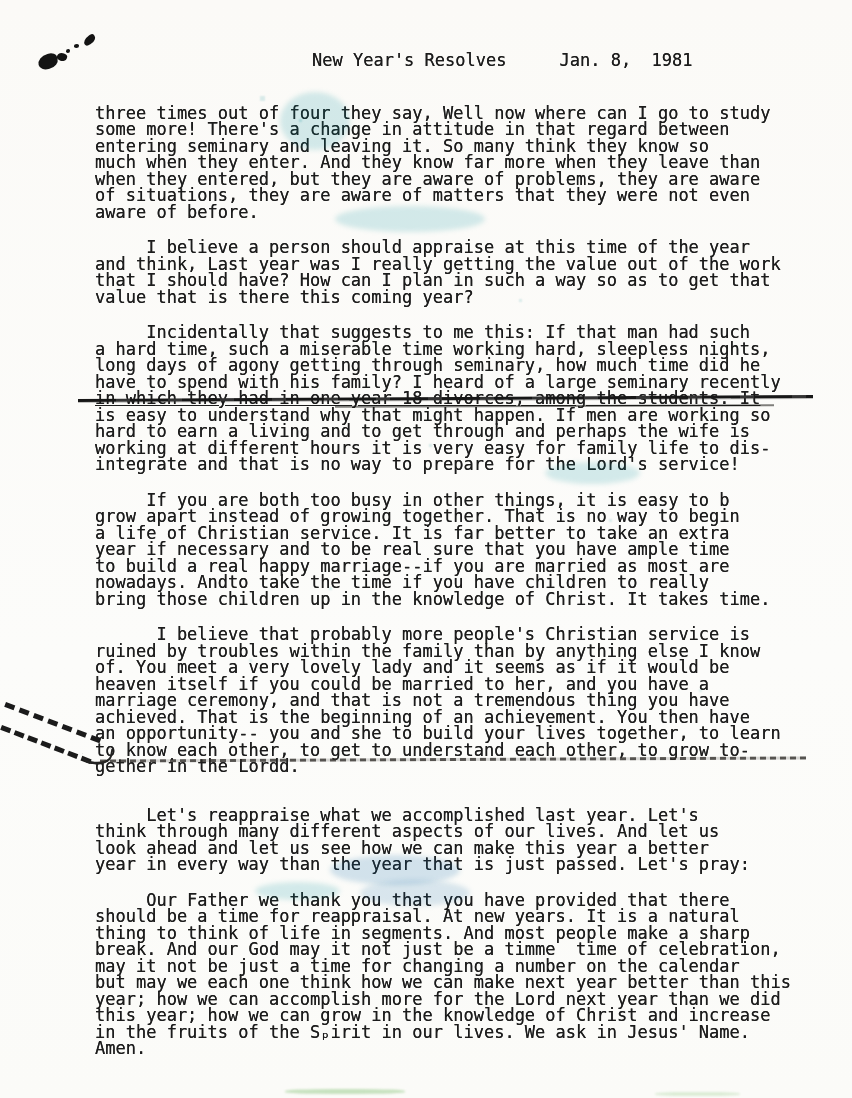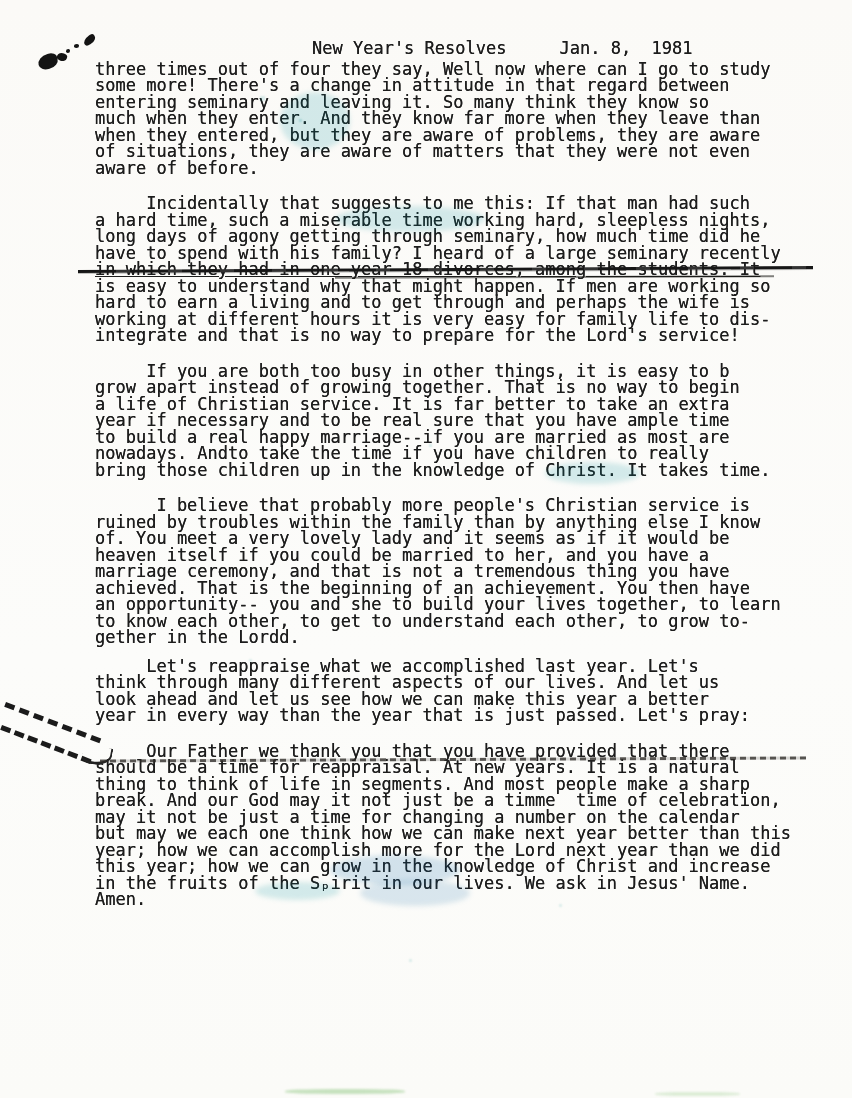--- a/index.html
+++ b/index.html
@@ -11,28 +11,28 @@
   .page {
     position: relative;
     width: 852px; height: 1098px;
     background: linear-gradient(180deg, #fbfaf7 0%, #fcfcfa 60%, #fbfbf8 100%);
     font-family: "DejaVu Sans Mono", "Liberation Mono", monospace;
     font-size: 17px;
     line-height: 16.5px;
     color: #1c1c1c;
     text-shadow: 0 0 0.4px rgba(15,15,15,0.85);
     box-sizing: border-box;
-    padding: 40px 30px 0 95px;
+    padding: 52px 30px 0 95px;
   }
   .header { white-space: pre; }
   .header .title { margin-left: 217px; }
   .header .date  { margin-left: 53px; }
   .para { white-space: pre; margin: 19px 0 0 0; }
-  .para.first { margin-top: 4px; }
-  .para.gap-lg { margin-top: 12px; }
+  .para.first { margin-top: 36px; }
+  .para.gap-lg { margin-top: 32px; }
   
   .struck { position: relative; display: inline-block; text-decoration: underline; }
   .struck::before {
     content: ""; position: absolute;
     left: -17px; top: 7px; width: calc(100% + 70px); height: 2.5px;
     background: repeating-linear-gradient(90deg, #171717 0 38px, #333 38px 52px);
     transform: rotate(-0.3deg);
     box-shadow: 0 1px 0 rgba(20,20,20,0.25);
   }
   .struck::after {
@@ -108,20 +108,24 @@
   <div class="header"><span class="title">New Year's Resolves</span><span class="date">Jan. 8,  1981</span></div>
 
   <div class="para first">three times out of four they say, Well now where can I go to study
 some more! There's a change in attitude in that regard between
 entering seminary and leaving it. So many think they know so
 much when they enter. And they know far more when they leave than
 when they entered, but they are aware of problems, they are aware
 of situations, they are aware of matters that they were not even
 aware of before.</div>
 
+  <div class="para">     I believe a person should appraise at this time of the year
+and think, Last year was I really getting the value out of the work
+that I should have? How can I plan in such a way so as to get that
+value that is there this coming year?</div>
 
   <div class="para"><span>     Incidentally that suggests to me this: If that man had such
 a hard time, such a miserable time working hard, sleepless nights,
 long days of agony getting through seminary, how much time did he
 have to spend with his family? I heard of a large seminary recently
 </span><span class="struck">in which they had in one year 18 divorces, among the students. It</span><span>
 is easy to understand why that might happen. If men are working so
 hard to earn a living and to get through and perhaps the wife is
 working at different hours it is very easy for family life to dis-
 integrate and that is no way to prepare for the Lord's service!</span></div>

